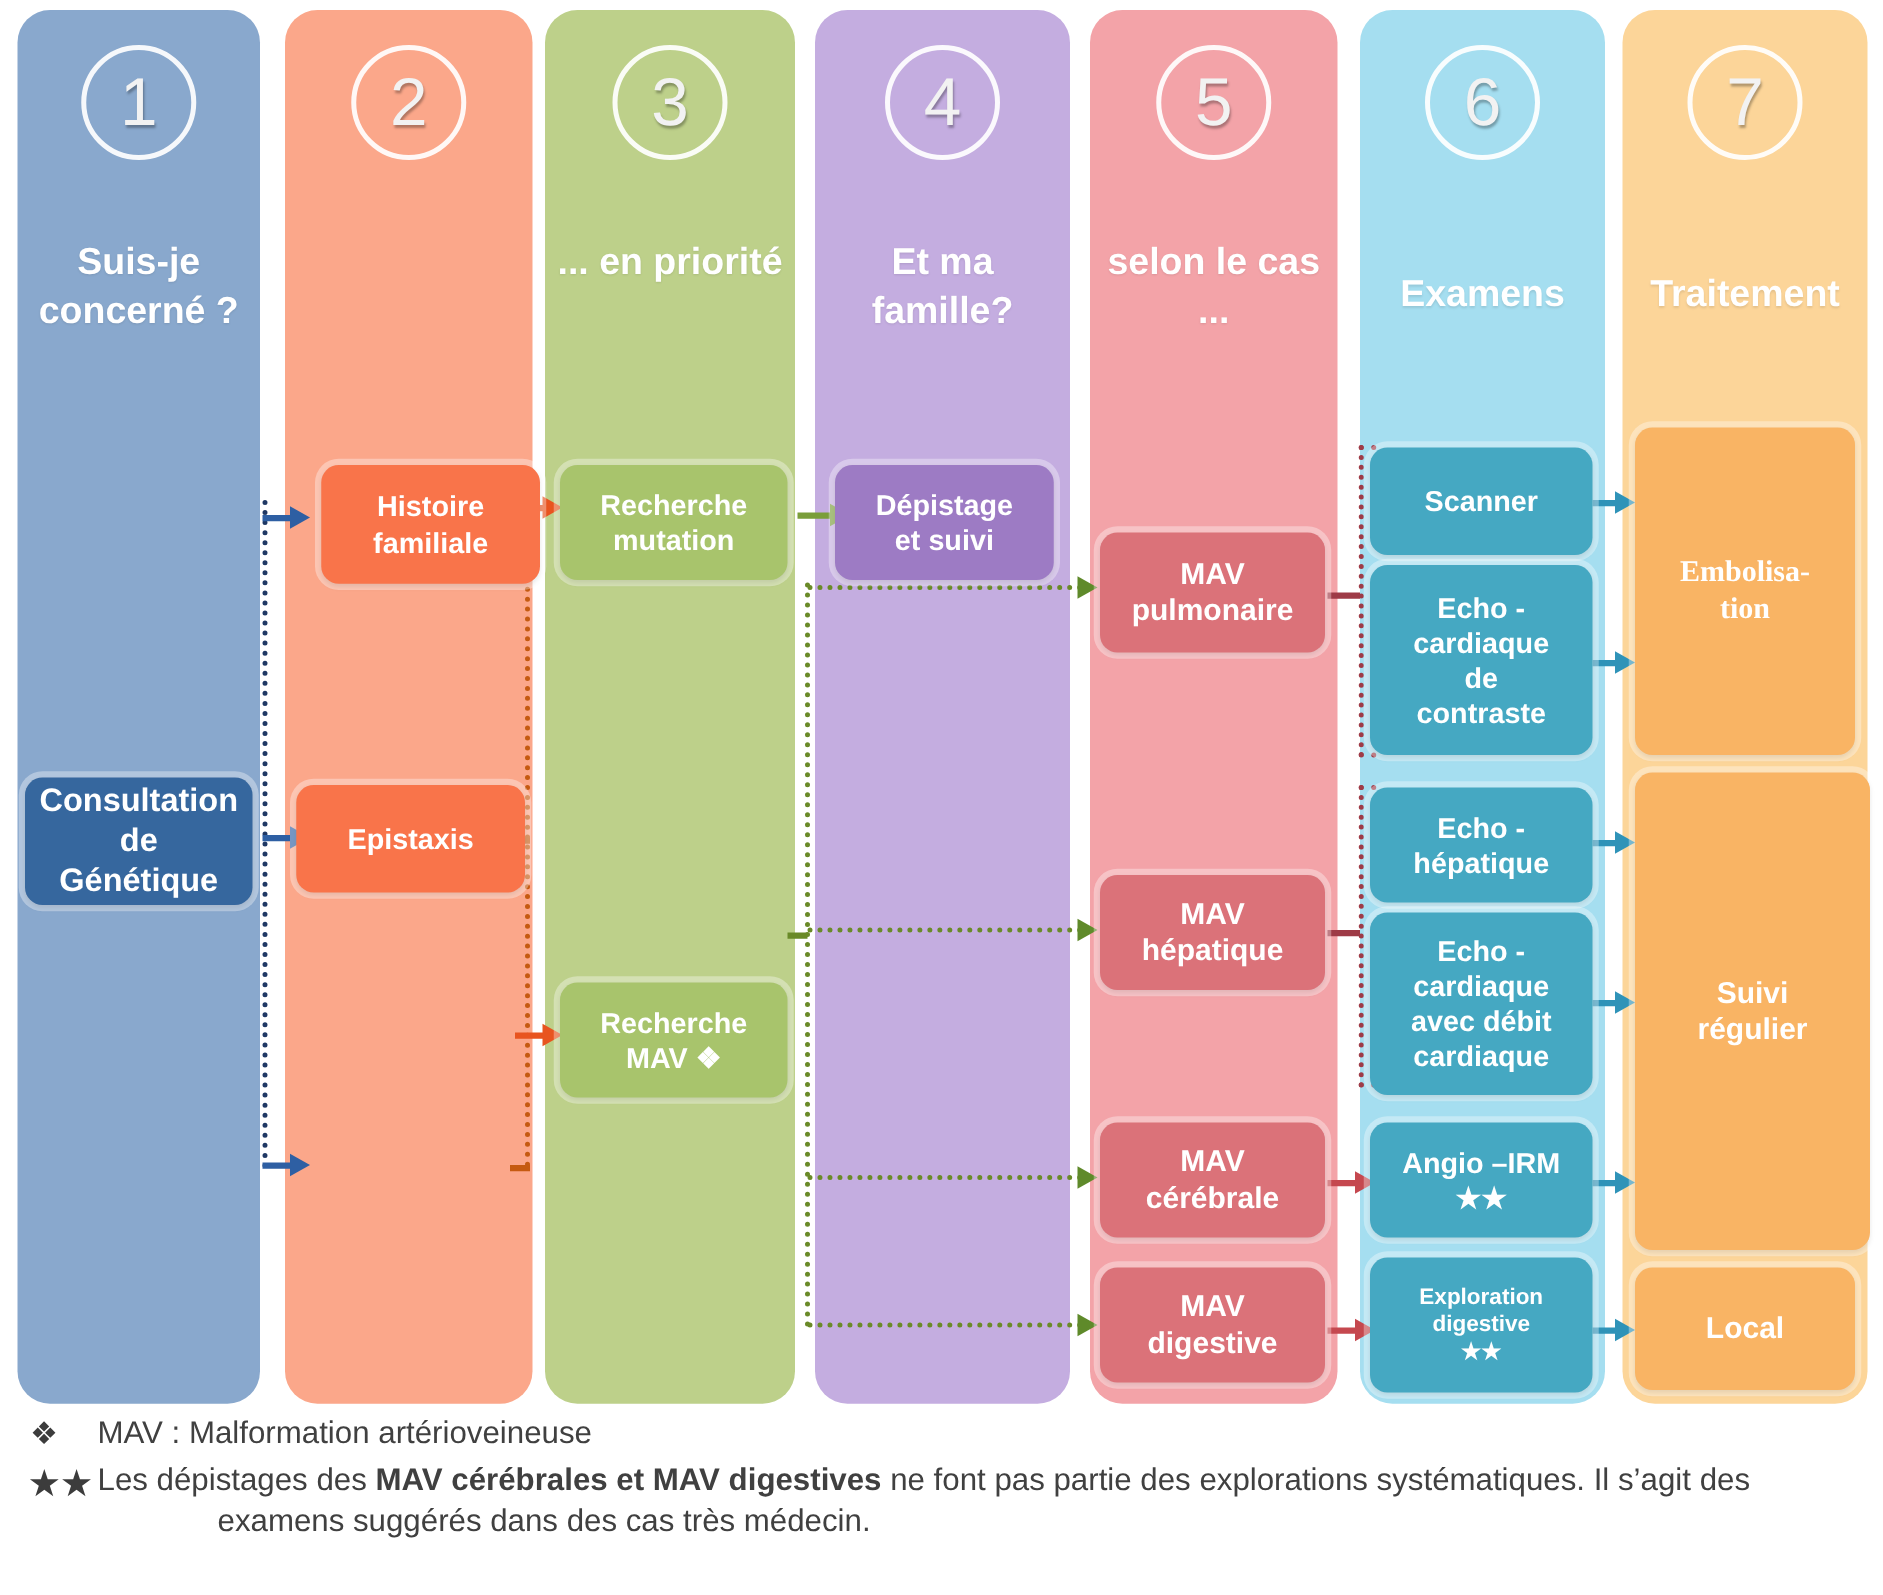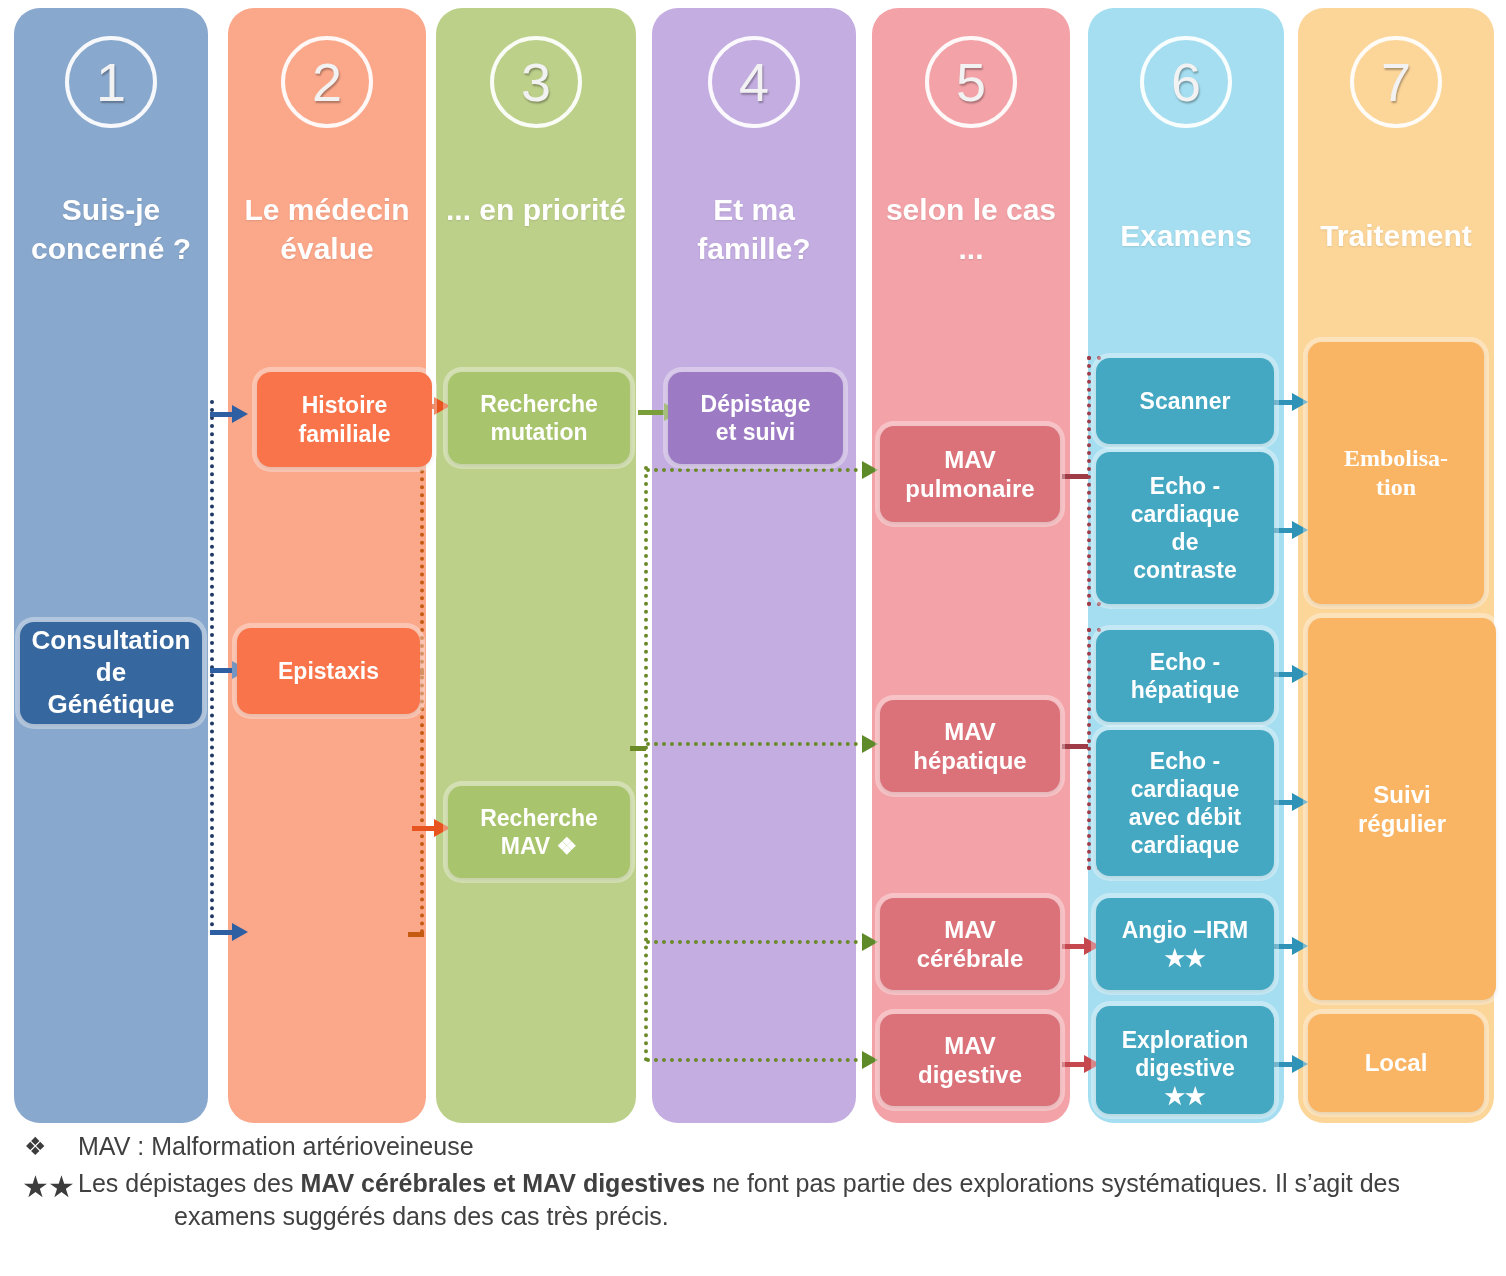--- a/index.html
+++ b/index.html
@@ -120,24 +120,20 @@
   <div class="column" style="left:14px; width:194px; background:#89a8cd;">
     <div class="col-num">1</div>
     <div class="col-title">
       <span>Suis-je</span>
       <span>concerné ?</span>
     </div>
   </div>
 
   <div class="column" style="left:228px; width:198px; background:#fba78a;">
     <div class="col-num">2</div>
-    <div class="col-title">
-      <span>Le médecin</span>
-      <span>évalue</span>
-    </div>
   </div>
 
   <div class="column" style="left:436px; width:200px; background:#bdd08a;">
     <div class="col-num">3</div>
     <div class="col-title">
       <span>... en</span>
       <span>priorité</span>
     </div>
   </div>
 
@@ -341,21 +337,21 @@
     </span>
   </div>
 
   <div class="box" style="left:1096px; top:898px; width:178px; height:92px; background:#45a8c2; font-size:23px;">
     <span>
       <span>Angio –IRM</span>
       <span>★★</span>
     </span>
   </div>
 
-  <div class="box" style="left:1096px; top:1006px; width:178px; height:108px; background:#45a8c2; font-size:23px;align-items:flex-end;">
+  <div class="box" style="left:1096px; top:1006px; width:178px; height:108px; background:#45a8c2; font-size:18px;">
     <span>
       <span>Exploration</span>
       <span>digestive</span>
       <span>★★</span>
     </span>
   </div>
 
   <div class="box" style="left:1308px; top:342px; width:176px; height:262px; background:#f9b464; font-size:24px;font-family:Liberation Serif, serif;">
     <span>
       <span>Embolisa-</span>
@@ -378,18 +374,18 @@
 
   <div class="footnotes">
     <div class="fn-row fn-1">
       <div class="fn-mark">❖</div>
       <div class="fn-text">MAV : Malformation artérioveineuse</div>
     </div>
     <div class="fn-row fn-2">
       <div class="fn-mark stars">★★</div>
       <div class="fn-text">
         <span>Les dépistages des </span><b>MAV cérébrales et MAV digestives</b><span> ne font pas partie des explorations  systématiques. Il s’agit des</span>
-        <div class="fn-2-line2">examens suggérés dans des cas très précis.</div>
+        <div class="fn-2-line2">examens suggérés dans des cas très médecin.</div>
       </div>
     </div>
   </div>
 
 </div>
 
 </body></html>

